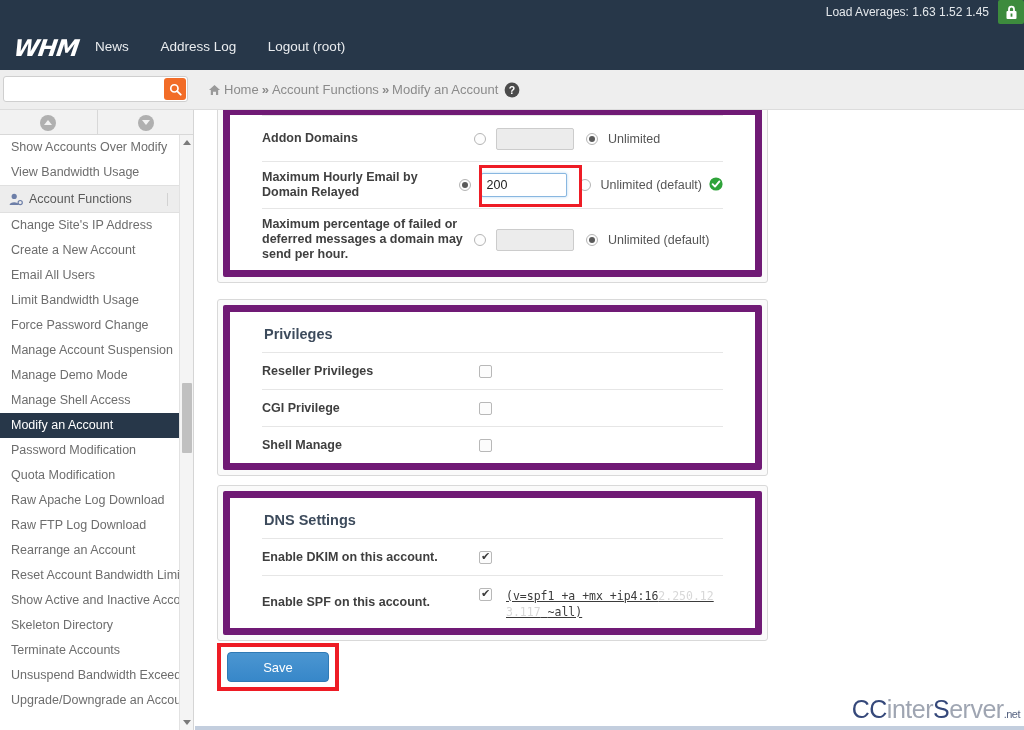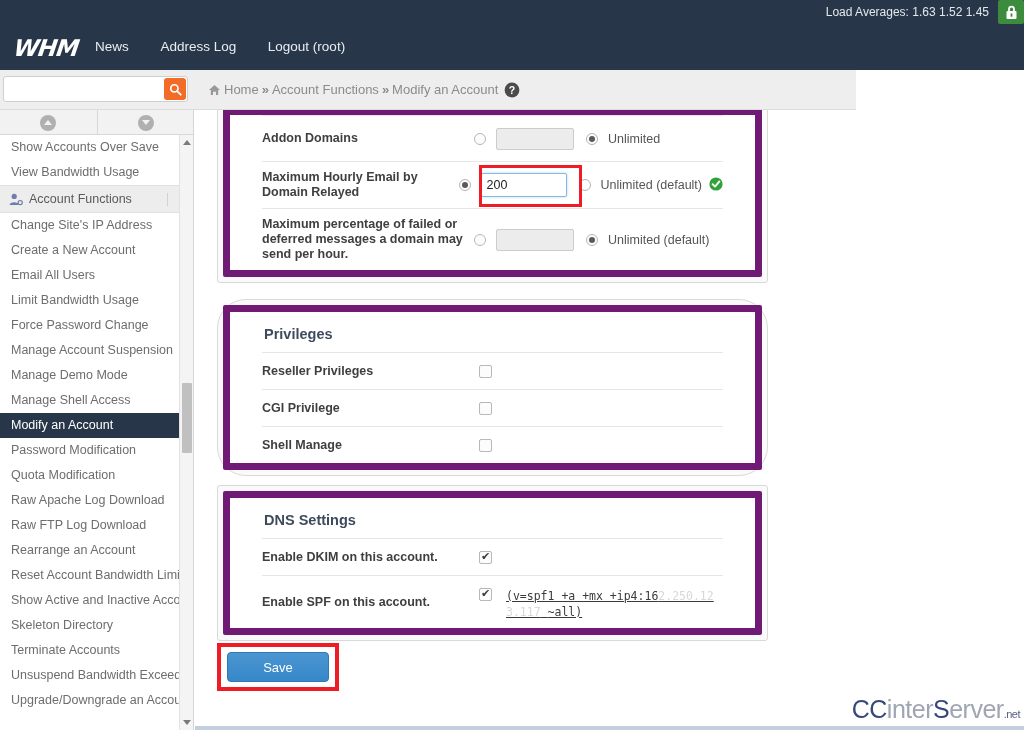--- a/index.html
+++ b/index.html
@@ -46,21 +46,21 @@
     transform: skewX(-8deg);
   }
   .nav-links { position: absolute; left: 95px; top: 13px; }
   .nav-links a {
     color: #e9ecef; text-decoration: none; font-size: 13.5px;
     margin-right: 28px; display: inline-block;
   }
 
   
   .substrip {
-    position: absolute; top: 70px; left: 0; width: 856px; height: 40px;
+    position: absolute; top: 70px; left: 0; width: 1024px; height: 40px;
     background: #eeeeee; border-bottom: 1px solid #dcdcdc;
   }
   .search-wrap {
     position: absolute; left: 3px; top: 6px; width: 185px; height: 26px;
     background: #fff; border: 1px solid #cfcfcf; border-radius: 3px;
   }
   .search-input {
     position: absolute; left: 0; top: 0; width: 160px; height: 24px;
     border: none; outline: none; padding: 0 6px;
     font-family: "Liberation Sans", sans-serif; font-size: 12px;
@@ -328,21 +328,21 @@
           </span>
       </div>
       <div class="sb-tool">
         <span class="circ">
             <span class="caret-down"></span>
           </span>
       </div>
     </div>
 
     <div class="sb-list">
-      <a href="#" class="sb-item">Show Accounts Over Save</a>
+      <a href="#" class="sb-item">Show Accounts Over Modify</a>
       <a href="#" class="sb-item">View Bandwidth Usage</a>
 
       <div class="sb-group">
         <span class="g-icon">
           <svg width="14" height="13" viewBox="0 0 14 13" aria-hidden="true">
             <circle cx="5.2" cy="3.4" r="2.6" fill="#6d7fa8"></circle>
             <path d="M0.6 12 C0.6 8.4 9.8 8.4 9.8 12 Z" fill="#6d7fa8"></path>
             <circle cx="11.2" cy="9.6" r="2.1" fill="none" stroke="#6d7fa8" stroke-width="1.2"></circle>
           </svg>
         </span>
@@ -417,21 +417,21 @@
             <input class="radio" type="radio" name="maxfail" style="">
             <span class="txt-disabled"></span>
             <input class="radio radio-right" type="radio" name="maxfail" checked="" style="">
             <span class="opt-label" style="margin-left:0">Unlimited (default)</span>
           </div>
         </div>
 
       </div>
     </div>
 
-    <div class="card" style="top:189px;border-radius:29px;">
+    <div class="card" style="top:189px;">
       <div class="card-inner">
         <div class="card-title">Privileges</div>
 
         <div class="row" style="min-height:37px;">
           <div class="row-label">Reseller Privileges</div>
           <div class="row-ctrl cbox-pad">
             <input class="cbox" type="checkbox" style="">
           </div>
         </div>
 

